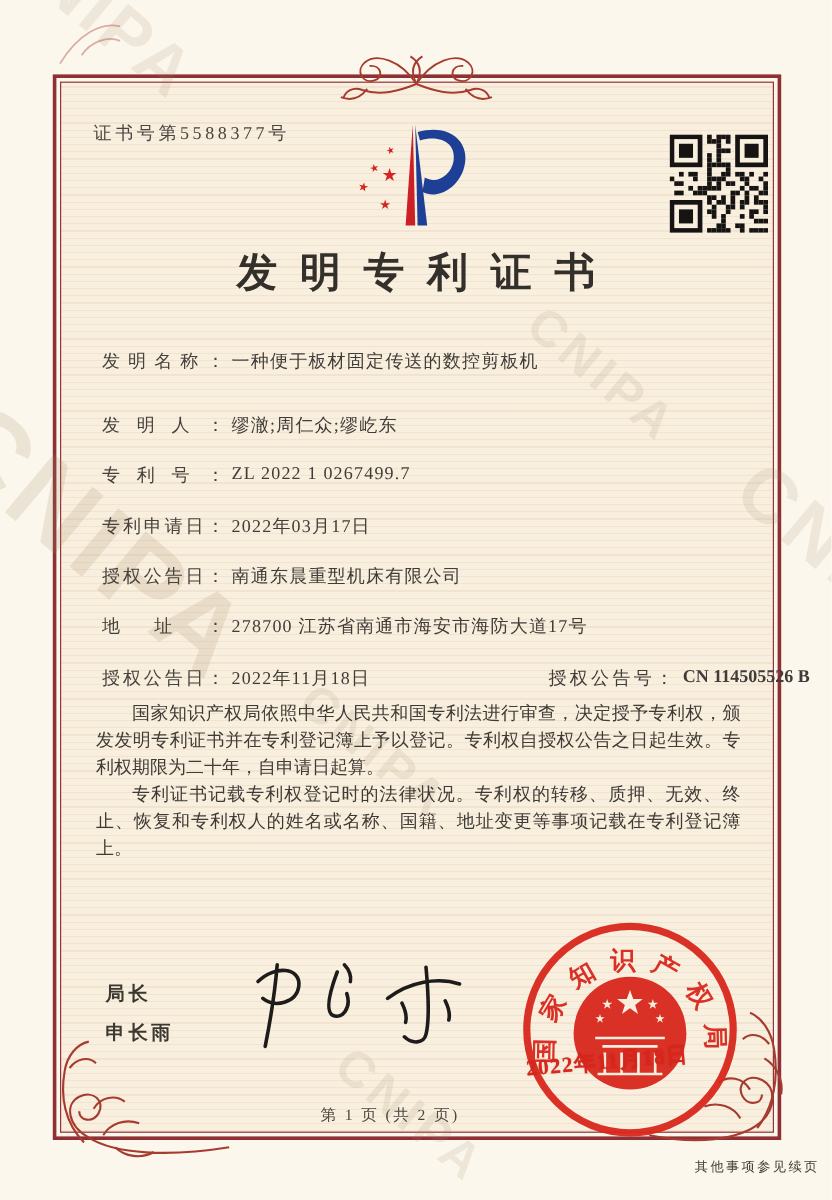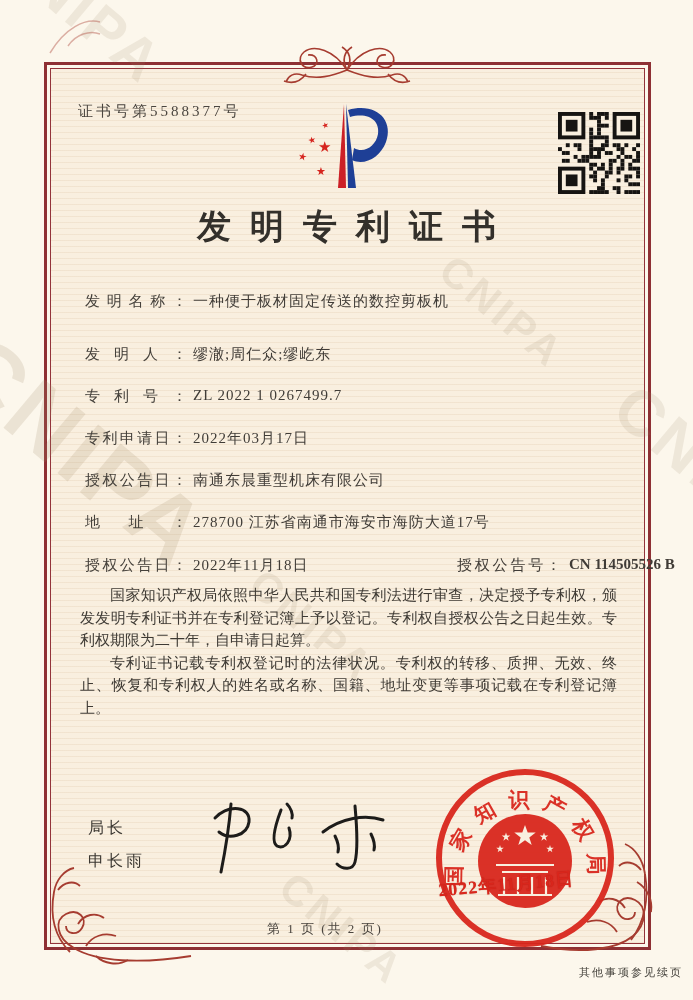--- a/index.html
+++ b/index.html
@@ -43,21 +43,21 @@
   .fvalue2{position:absolute;left:372px;top:0;}
   .flabel2{display:inline-block;width:104px;text-align:justify;text-align-last:justify;}
   .fvalue2 .v2{position:absolute;left:112px;top:0;white-space:nowrap;font-weight:bold;}
   .body-text{
     position:absolute;left:80px;top:584px;width:537px;
     font-size:15px;line-height:22.5px;color:#3e3a34;
     text-align:justify;
   }
   .body-text p{margin:0;text-indent:2em;}
   .officer{position:absolute;left:88px;top:818px;font-size:16px;letter-spacing:3px;color:#3b3731;}
-  .officer div{margin-bottom:12px;}
+  .officer div{margin-bottom:12px;font-weight:bold;}
   .sig-svg{position:absolute;left:195px;top:792px;}
   .seal{position:absolute;left:432px;top:765px;width:186px;height:186px;opacity:0.94;}
   .seal-date{
     position:absolute;left:438px;top:870px;width:190px;
     font-size:18px;font-weight:bold;color:#d9261c;
     letter-spacing:1px;transform:rotate(-5deg);white-space:nowrap;
     text-shadow:0 0 1px rgba(150,20,10,0.5);
   }
   .page-num{position:absolute;left:50px;width:550px;top:920px;text-align:center;font-size:13px;letter-spacing:2px;color:#4a453f;}
   .cont-note{position:absolute;left:0;right:10px;top:965px;text-align:right;font-size:11px;letter-spacing:2px;color:#43403a;}

